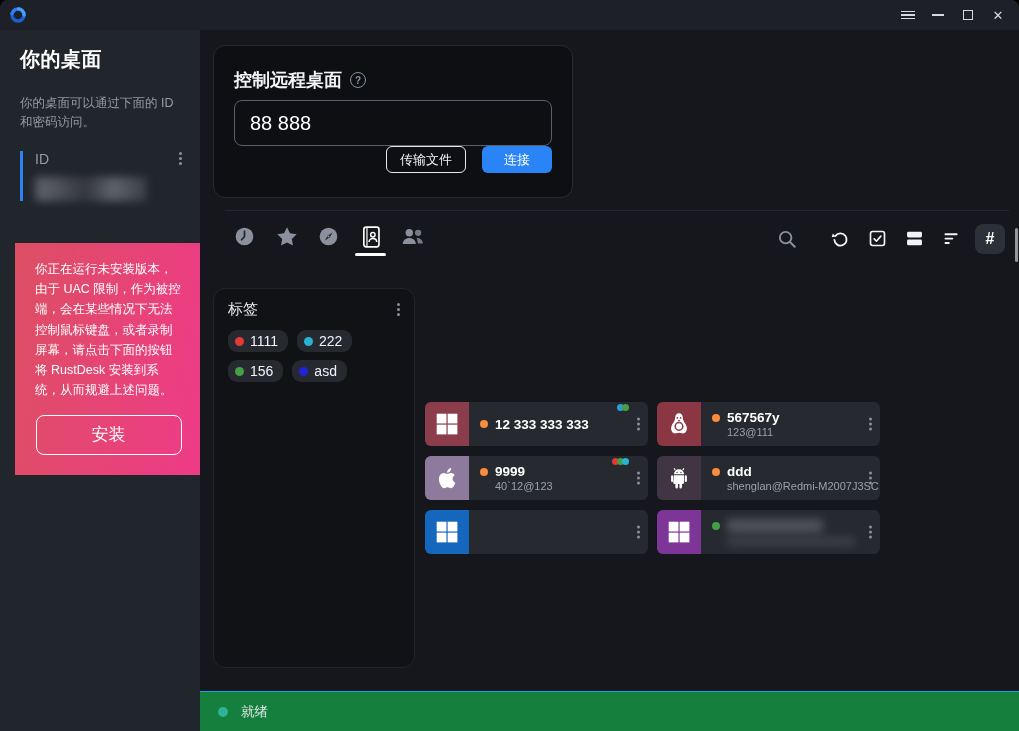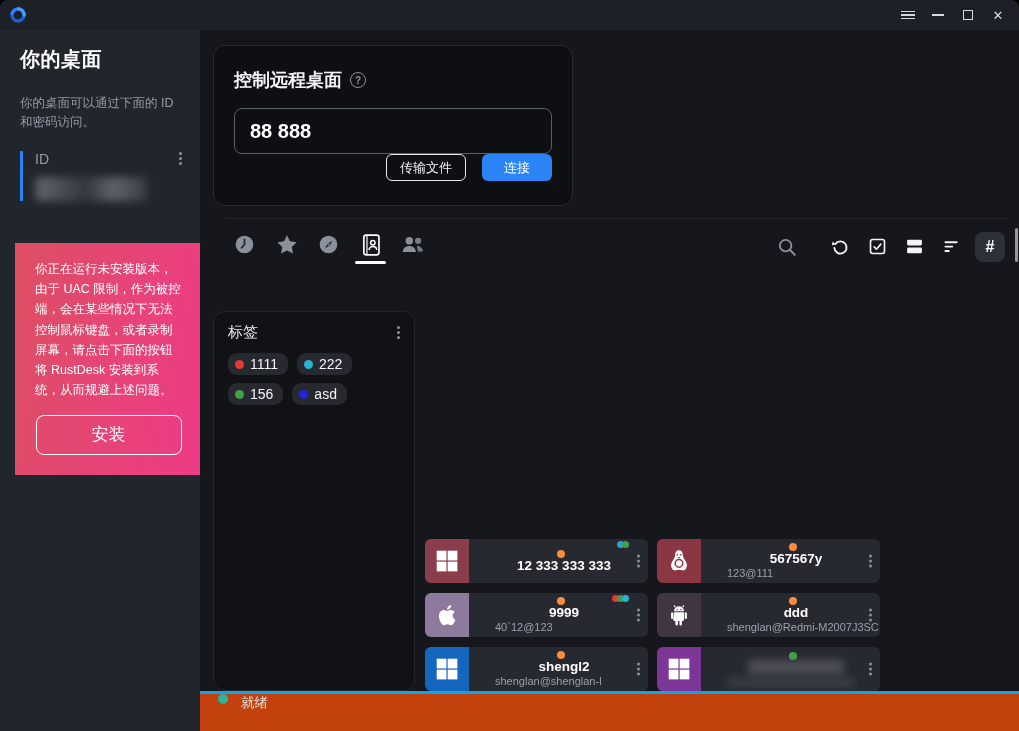--- a/index.html
+++ b/index.html
@@ -37,60 +37,60 @@
   .warning { margin-top:42px; background:linear-gradient(100deg,#dd4f63 0%,#ee3b87 100%); padding:16px 18px 20px 20px; color:#fff;margin-left:15px; }
   .warning p { font-size:12.5px; line-height:1.62; }
   .install-btn { display:block; margin:14px auto 0; width:146px; height:40px; background:transparent; border:1px solid #ffffff; border-radius:8px; color:#ffffff; font-size:17px; font-family:inherit; cursor:pointer; }
 
   
   .main { flex:1; position:relative; display:flex; flex-direction:column; }
   .connect-card { margin:15px 0 0 13px; width:360px; background:#0d0f13; border:1px solid #272b31; border-radius:12px; padding:22px 20px 24px; }
   .cc-title-row { display:flex; align-items:center; gap:8px; }
   .cc-title { color:#f2f4f6; font-size:18px; font-weight:700; }
   .help-circle { width:16px; height:16px; border:1.4px solid #8a919c; border-radius:50%; color:#8a919c; font-size:10px; display:flex; align-items:center; justify-content:center; font-weight:700; }
-  .cc-input { margin-top:16px; width:100%; height:46px; background:transparent; border:1px solid #5a6069; border-radius:8px; color:#ffffff; font-size:20px; padding:0 15px; font-family:inherit; outline:none;font-weight:bold; }
+  .cc-input { margin-top:8px; width:100%; height:46px; background:transparent; border:1px solid #5a6069; border-radius:8px; color:#ffffff; font-size:20px; padding:0 15px; font-family:inherit; outline:none; }
   .cc-btn-row { display:flex; justify-content:flex-end; gap:16px; }
   .btn-outline { height:27px; padding:0 13px; background:transparent; border:1px solid #e8eaed; border-radius:6px; color:#f2f4f6; font-size:13px; font-family:inherit; cursor:pointer; }
   .btn-primary { height:27px; padding:0 22px; background:#2b84f5; border:none; border-radius:6px; color:#ffffff; font-size:13px; font-family:inherit; cursor:pointer; }
 
   .divider { height:1px; background:#23262c; margin:12px 10px 0 25px; }
 
   .toolbar { display:flex; align-items:center; padding:7px 14px 0 32px; height:48px; }
   .tabs { display:flex; gap:17px; align-items:center; }
   .tab { width:25px; height:34px; display:flex; flex-direction:column; align-items:center; justify-content:flex-start; padding-top:3px; position:relative; }
   .tab-underline { position:absolute; bottom:0; left:-3px; width:31px; height:2.5px; background:#ffffff; border-radius:2px; }
   .tools { margin-left:auto; display:flex; align-items:center; gap:11px; }
   .tool { width:26px; height:26px; display:flex; align-items:center; justify-content:center; }
   .tool-search { margin-right:16px; }
   .tool-active { background:#2c3039; border-radius:8px; width:30px; height:30px; }
   .hash-glyph { color:#ffffff; font-size:16px; font-weight:700; }
 
-  .content { display:flex; gap:10px; padding:6px 12px 0 13px; flex:1; align-items:flex-end; }
+  .content { display:flex; gap:10px; padding:6px 12px 0 13px; flex:1; align-items:center; }
   .tags-panel { width:202px; height:380px; background:#101215; border:1px solid #22252b; border-radius:12px; padding:11px 14px; flex-shrink:0; }
   .tp-head { display:flex; align-items:center; justify-content:space-between; }
   .tp-title { color:#e8eaed; font-size:15px; }
   .chips { margin-top:11px; display:flex; flex-wrap:wrap; gap:8px 9px; }
   .chip { display:flex; align-items:center; background:#26292f; border-radius:9px; padding:3px 10px 3px 7px; color:#f2f4f6; font-size:14px; }
   .chip-dot { width:9px; height:9px; border-radius:50%; margin-right:6px; flex-shrink:0; }
 
   .peers { flex:1; display:flex; flex-wrap:wrap; gap:10px 9px; align-content:flex-start; }
   .peer-card { width:223px; height:44px; background:#26292f; border-radius:6px; display:flex; position:relative; }
   .tile { width:44px; height:44px; border-radius:6px 0 0 6px; display:flex; align-items:center; justify-content:center; flex-shrink:0; }
   .peer-body { flex:1; display:flex; flex-direction:column; justify-content:center; padding-left:11px; min-width:0; }
-  .peer-name-row { display:flex; align-items:center;flex-direction:column; }
+  .peer-name-row { display:flex; align-items:center; }
   .status-dot { width:8px; height:8px; border-radius:50%; margin-right:7px; flex-shrink:0; }
   .peer-name { color:#ffffff; font-size:13.5px; font-weight:700; white-space:nowrap; overflow:hidden; }
   .peer-sub { color:#9aa1ab; font-size:11px; margin-top:1px; padding-left:15px; white-space:nowrap; overflow:hidden; }
   .peer-menu { position:absolute; right:8px; top:50%; transform:translateY(-50%); }
   .tagdots { position:absolute; top:2px; right:19px; display:flex; }
   .tagdots i { width:7px; height:7px; border-radius:50%; margin-left:-2px; display:block; }
   .blob-name { width:96px; height:14px; background:#6f7278; opacity:.55; }
   .blob-sub { width:128px; height:9px; background:#55585e; opacity:.5; margin-top:4px; margin-left:15px; }
 
-  .statusbar { height:40px; background:#c2410c; border-top:3px solid #0ea5e9; display:flex; padding-left:18px; }
+  .statusbar { height:40px; background:#15803d; border-top:1px solid #0ea5e9; display:flex; align-items:center; padding-left:18px; }
   .sb-dot { width:10px; height:10px; border-radius:50%; }
   .sb-status-label { margin-left:13px; color:#e4e7ea; font-size:13.5px; }
 
   .scrollbar-thumb { position:absolute; right:1px; top:198px; width:3px; height:34px; background:rgba(255,255,255,.55); border-radius:2px; }
 
   svg { display:block; }
 </style>
 </head>
 <body>
 
@@ -378,27 +378,20 @@
 
           <div class="peer-card">
             <div class="tile" style="background-color: rgb(21, 102, 189);">
               <svg width="26" height="26" viewBox="0 0 24 24">
                 <rect x="2.5" y="2.5" width="9" height="9" fill="#fff"></rect>
                   <rect x="12.6" y="2.5" width="9" height="9" fill="#fff"></rect>
                 <rect x="2.5" y="12.6" width="9" height="9" fill="#fff"></rect>
                   <rect x="12.6" y="12.6" width="9" height="9" fill="#fff"></rect>
               </svg>
             </div>
-            <div class="peer-body">
-              <div class="peer-name-row">
-                <i class="status-dot" style="background-color: rgb(250, 140, 60);"></i>
-                <span class="peer-name">shengl2</span>
-              </div>
-              <div class="peer-sub">shenglan@shenglan-l</div>
-            </div>
             <span class="peer-menu vdots">
                 <i></i>
                 <i></i>
                 <i></i>
               </span>
           </div>
 
           <div class="peer-card">
             <div class="tile" style="background-color: rgb(125, 53, 151);">
               <svg width="26" height="26" viewBox="0 0 24 24">

